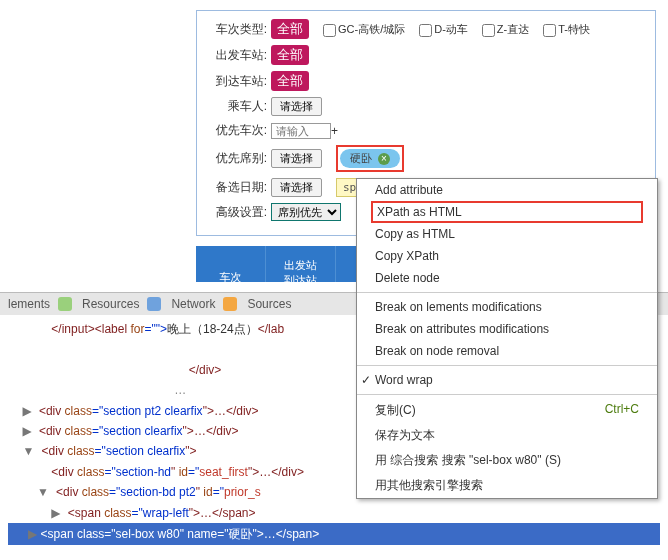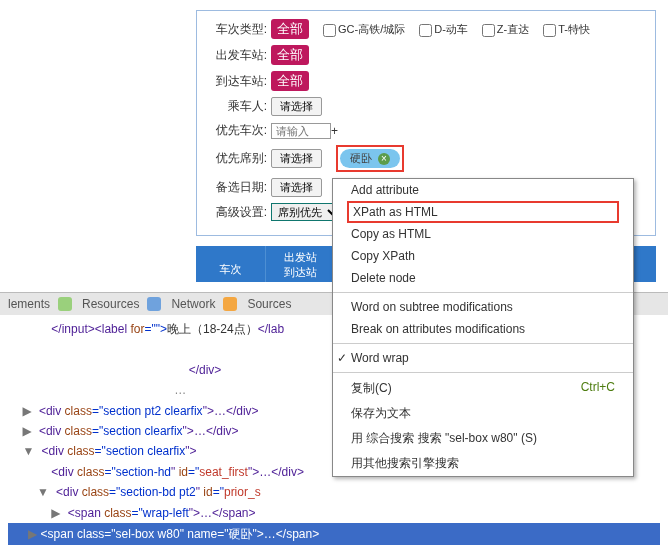--- a/index.html
+++ b/index.html
@@ -17,32 +17,32 @@
 .chk{display:inline-flex;align-items:flex-end;margin-right:14px;font-size:11px}
 .chk input{margin-right:2px}
 .btn-sel{border:1px solid #999;border-radius:2px;padding:1px 8px;font-size:11px;background:#f3f3f3;cursor:pointer}
 .inp{border:1px solid #999;width:60px;padding:1px 4px;font-size:11px}
 .pill-wrap{border:2px solid #e83a2f;padding:2px;margin-left:14px}
 .pill{display:inline-flex;align-items:center;background:#7bc5ee;padding:2px 10px;border-radius:10px;color:#444;font-size:11px}
 .pill .x{display:inline-block;width:12px;height:12px;border-radius:50%;background:#5b9c4a;color:#fff;text-align:center;line-height:12px;margin-left:6px;font-size:10px}
 .tooltip{background:#fff8c4;border:1px solid #d6c96a;padding:2px 6px;font-family:monospace;font-size:11px;color:#555;margin-left:14px}
 .sel{border:1px solid #0f766e;font-size:11px;padding:1px 2px}
 .blue-bar{margin-top:10px;margin-left:196px;width:460px;background:#2f78c9;color:#fff;display:flex;height:36px}
-.blue-bar .cell{flex:0 0 70px;text-align:center;padding:4px 0;border-right:1px solid #4d8fd3;font-size:11px}
+.blue-bar .cell{flex:0 0 70px;text-align:center;padding:12px 0;border-right:1px solid #4d8fd3;font-size:11px}
 .devtools{margin-top:10px;border-top:1px solid #bbb}
 .dev-tabs{display:flex;gap:8px;align-items:center;background:#e6e6e6;padding:4px 8px;font-size:12px;color:#555}
 .dev-tabs .ic{width:14px;height:14px;display:inline-block;background:#9ad07c;border-radius:3px;margin-right:2px}
 .dev-tabs .ic.b{background:#6fa2dd}
 .dev-tabs .ic.o{background:#f4a742}
 .code{font-family:monospace;font-size:12px;padding:4px 8px;line-height:1.7;white-space:pre;color:#333;overflow:hidden}
-.t-purple{color:#4c1d95}.t-blue{color:#0030cc}.t-brown{color:#994516}.t-gray{color:#888}.t-red{color:#c0392b}
+.t-purple{color:#7f1d1d}.t-blue{color:#0030cc}.t-brown{color:#994516}.t-gray{color:#888}.t-red{color:#c0392b}
 .arrow{color:#777;cursor:pointer}
 .hl-line{background:#3b6bc6;color:#fff;padding:1px 0}
 .hl-line .t-brown,.hl-line .t-purple,.hl-line .t-blue,.hl-line .t-red{color:#fff}
-.ctx{position:absolute;top:178px;left:332px;width:302px;background:#fff;border:1px solid #888;box-shadow:2px 2px 4px rgba(0,0,0,.3);z-index:20;font-size:12px}
+.ctx{position:absolute;top:178px;left:356px;width:302px;background:#fff;border:1px solid #888;box-shadow:2px 2px 4px rgba(0,0,0,.3);z-index:20;font-size:12px}
 .ctx .i{padding:4px 18px;cursor:default;position:relative}
 .ctx .sep{border-top:1px solid #ccc;margin:3px 0}
 .ctx .boxed{border:2px solid #e83a2f;margin:0 14px;padding:2px 4px}
 .ctx .chkm{position:absolute;left:4px}
 .ctx .kbd{float:right;color:#4d7c0f}
 </style>
 </head>
 <body>
 
 <div class="app">
@@ -136,22 +136,23 @@
 <div class="hl-line">      <span class="arrow">▶</span> <span class="t-purple">&lt;span </span><span class="t-brown">class</span><span class="t-blue">="</span><span class="t-blue">sel-box w80</span><span class="t-purple">" </span><span class="t-brown">name</span><span class="t-blue">="</span><span>硬卧</span><span class="t-purple">"&gt;…&lt;/span&gt;</span></div></div>
   </div>
 
   <div class="ctx">
     <div class="i">Add attribute</div>
     <div class="boxed">XPath as HTML</div>
     <div class="i">Copy as HTML</div>
     <div class="i">Copy XPath</div>
     <div class="i">Delete node</div>
     <div class="sep"></div>
-    <div class="i">Word on subtree modifications</div>
+    <div class="i">Break on lements modifications</div>
     <div class="i">Break on attributes modifications</div>
+    <div class="i">Break on node removal</div>
     <div class="sep"></div>
     <div class="i"><span class="chkm">✓</span><span>Word wrap</span></div>
     <div class="sep"></div>
     <div class="i"><span>复制(C)</span><span class="kbd">Ctrl+C</span></div>
     <div class="i">保存为文本</div>
     <div class="i">用 综合搜索 搜索 "sel-box w80" (S)</div>
     <div class="i">用其他搜索引擎搜索</div>
   </div>
 </div>
 

